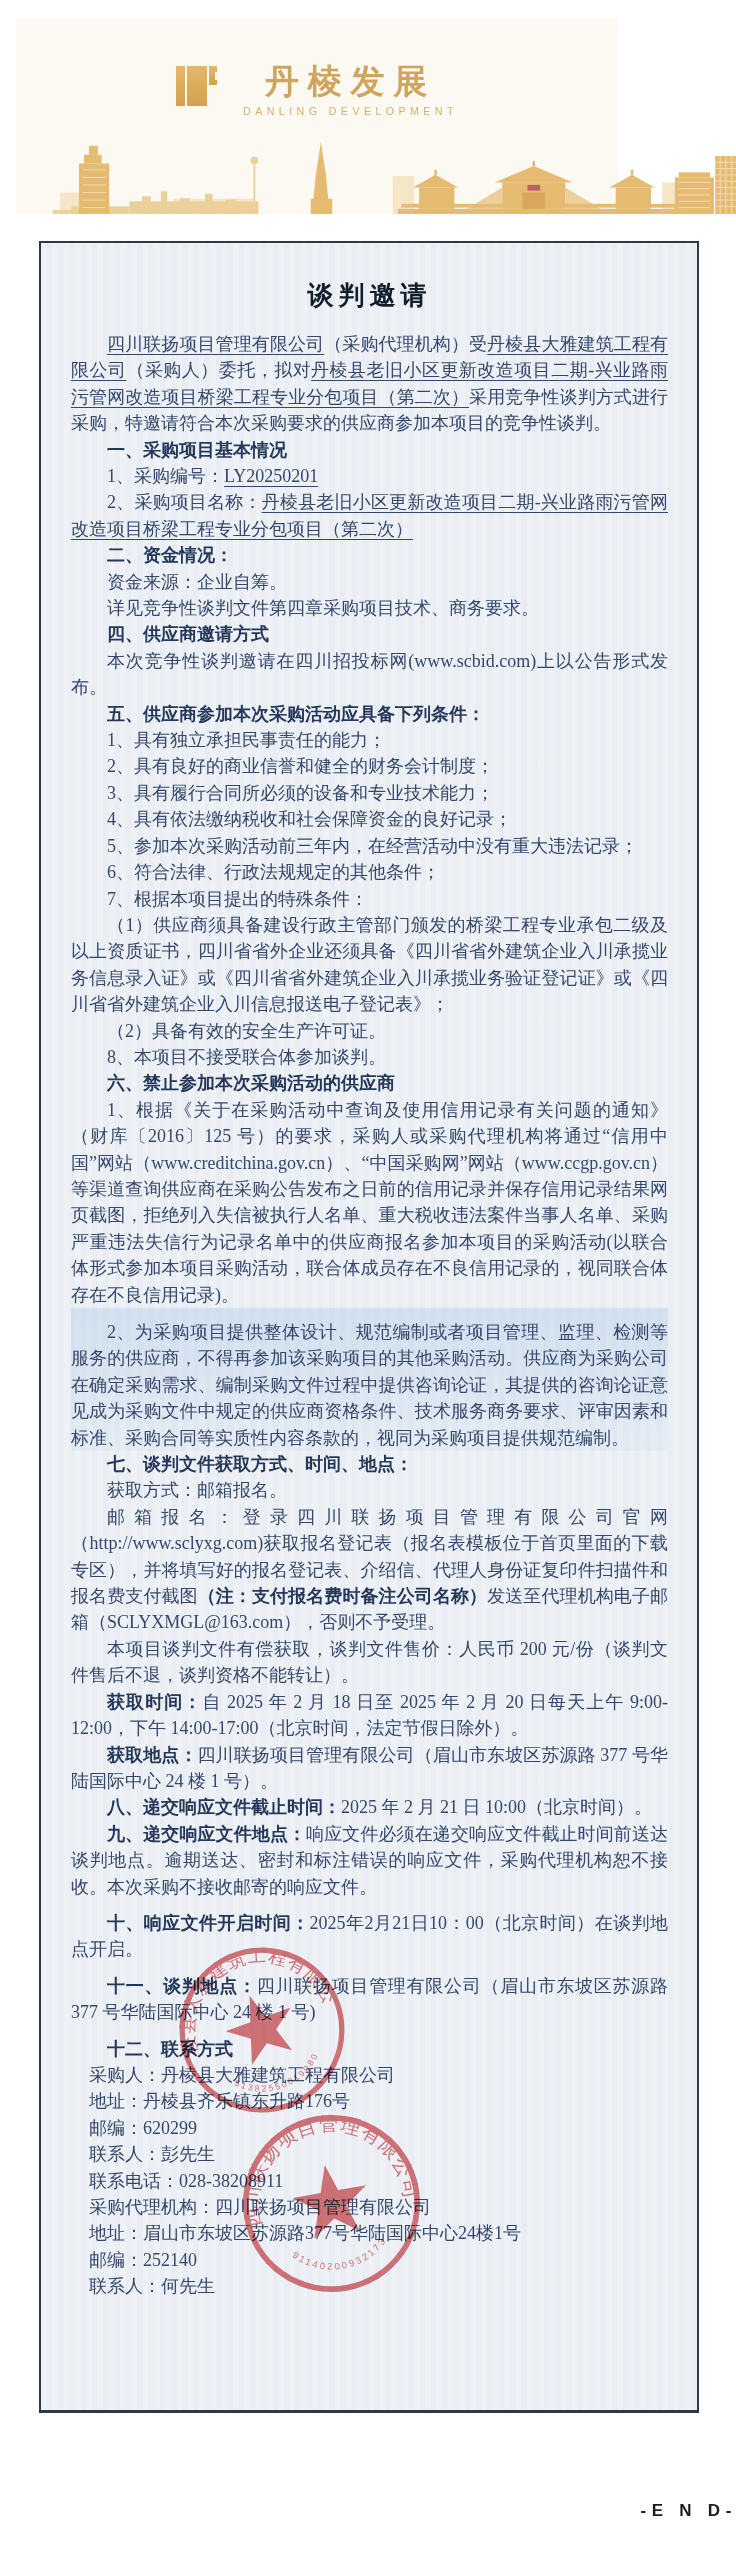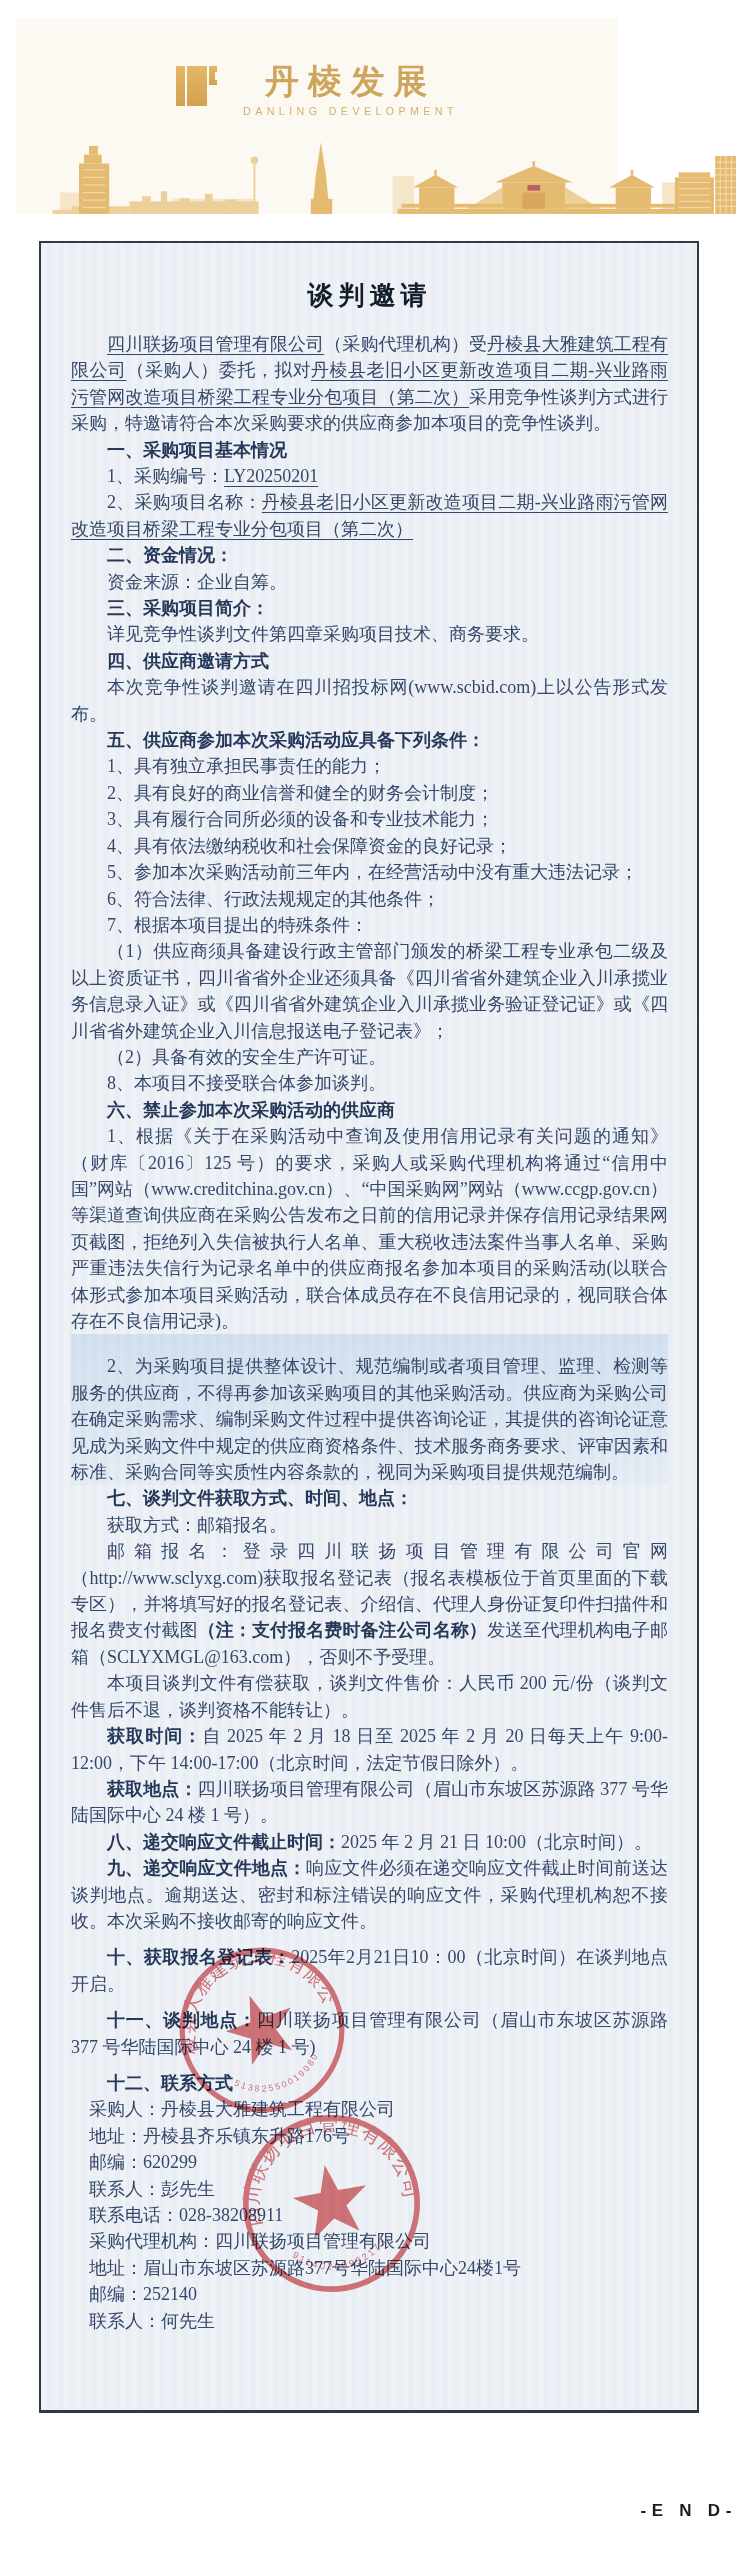--- a/index.html
+++ b/index.html
@@ -27,21 +27,21 @@
     border:2.5px solid #2c3a48;border-bottom-width:3.8px;
     padding:19px 29px 0 30px;overflow:hidden;
   }
   .doc-title{margin:16.4px 0 17.6px 0;text-align:center;font-size:26px;font-weight:bold;letter-spacing:5px;color:#141e2b;}
   .para{margin:0;font-size:18px;line-height:26.4px;color:#35476a;text-indent:2em;text-align:justify;}
   .para span.b{font-weight:bold;color:#26385a;}
   .para span.u{text-decoration:underline;text-underline-offset:4.4px;text-decoration-thickness:0.9px;}
   .para.h{font-weight:bold;color:#24365741;color:#243657;}
   .para.contact{text-indent:1em;}
   .para.gap{margin-top:10px;}
-  .para.tint{background:linear-gradient(180deg,rgba(148,184,224,.30),rgba(148,184,224,.08));padding-top:19px;}
+  .para.tint{background:linear-gradient(180deg,rgba(148,184,224,.30),rgba(148,184,224,.08));padding-top:11px;}
   
   .stamp{position:absolute;mix-blend-mode:multiply;opacity:.8;pointer-events:none;}
   .stamp-1{left:133px;top:1699px;}
   .stamp-2{left:196px;top:1866px;}
   
   .end-footer{position:absolute;left:0;top:2501px;width:737px;text-align:right;
     font-family:"Liberation Sans","DejaVu Sans",sans-serif;font-size:17px;font-weight:bold;
     letter-spacing:5.7px;color:#1c1c1c;}
 </style>
 </head>
@@ -116,21 +116,20 @@
 
 <div class="page">
   <h1 class="doc-title">谈判邀请</h1>
   <div id="doc-body">
       <p class="para "><span class="u">四川联扬项目管理有限公司</span><span>（采购代理机构）受</span><span class="u">丹棱县大雅建筑工程有限公司</span><span>（采购人）委托，拟对</span><span class="u">丹棱县老旧小区更新改造项目二期-兴业路雨污管网改造项目桥梁工程专业分包项目（第二次）</span><span>采用竞争性谈判方式进行采购，特邀请符合本次采购要求的供应商参加本项目的竞争性谈判。</span></p>
       <p class="para h"><span class="b">一、采购项目基本情况</span></p>
       <p class="para "><span>1、采购编号：</span><span class="u">LY20250201</span></p>
       <p class="para "><span>2、采购项目名称：</span><span class="u">丹棱县老旧小区更新改造项目二期-兴业路雨污管网改造项目桥梁工程专业分包项目（第二次）</span></p>
       <p class="para h"><span class="b">二、资金情况：</span></p>
       <p class="para "><span>资金来源：企业自筹。</span></p>
-      <p class="para h"><span class="b">三、采购项目简介：</span></p>
       <p class="para "><span>详见竞争性谈判文件第四章采购项目技术、商务要求。</span></p>
       <p class="para h"><span class="b">四、供应商邀请方式</span></p>
       <p class="para "><span>本次竞争性谈判邀请在四川招投标网(www.scbid.com)上以公告形式发布。</span></p>
       <p class="para h"><span class="b">五、供应商参加本次采购活动应具备下列条件：</span></p>
       <p class="para "><span>1、具有独立承担民事责任的能力；</span></p>
       <p class="para "><span>2、具有良好的商业信誉和健全的财务会计制度；</span></p>
       <p class="para "><span>3、具有履行合同所必须的设备和专业技术能力；</span></p>
       <p class="para "><span>4、具有依法缴纳税收和社会保障资金的良好记录；</span></p>
       <p class="para "><span>5、参加本次采购活动前三年内，在经营活动中没有重大违法记录；</span></p>
       <p class="para "><span>6、符合法律、行政法规规定的其他条件；</span></p>
@@ -142,21 +141,21 @@
       <p class="para "><span>1、根据《关于在采购活动中查询及使用信用记录有关问题的通知》（财库〔2016〕125 号）的要求，采购人或采购代理机构将通过“信用中国”网站（www.creditchina.gov.cn）、“中国采购网”网站（www.ccgp.gov.cn）等渠道查询供应商在采购公告发布之日前的信用记录并保存信用记录结果网页截图，拒绝列入失信被执行人名单、重大税收违法案件当事人名单、采购严重违法失信行为记录名单中的供应商报名参加本项目的采购活动(以联合体形式参加本项目采购活动，联合体成员存在不良信用记录的，视同联合体存在不良信用记录)。</span></p>
       <p class="para tint"><span>2、为采购项目提供整体设计、规范编制或者项目管理、监理、检测等服务的供应商，不得再参加该采购项目的其他采购活动。供应商为采购公司在确定采购需求、编制采购文件过程中提供咨询论证，其提供的咨询论证意见成为采购文件中规定的供应商资格条件、技术服务商务要求、评审因素和标准、采购合同等实质性内容条款的，视同为采购项目提供规范编制。</span></p>
       <p class="para h"><span class="b">七、谈判文件获取方式、时间、地点：</span></p>
       <p class="para "><span>获取方式：邮箱报名。</span></p>
       <p class="para "><span>邮箱报名：登录四川联扬项目管理有限公司官网（http://www.sclyxg.com)获取报名登记表（报名表模板位于首页里面的下载专区），并将填写好的报名登记表、介绍信、代理人身份证复印件扫描件和报名费支付截图</span><span class="b">（注：支付报名费时备注公司名称）</span><span>发送至代理机构电子邮箱（SCLYXMGL@163.com），否则不予受理。</span></p>
       <p class="para "><span>本项目谈判文件有偿获取，谈判文件售价：人民币 200 元/份（谈判文件售后不退，谈判资格不能转让）。</span></p>
       <p class="para "><span class="b">获取时间：</span><span>自 2025 年 2 月 18 日至 2025 年 2 月 20 日每天上午 9:00-12:00，下午 14:00-17:00（北京时间，法定节假日除外）。</span></p>
       <p class="para "><span class="b">获取地点：</span><span>四川联扬项目管理有限公司（眉山市东坡区苏源路 377 号华陆国际中心 24 楼 1 号）。</span></p>
       <p class="para "><span class="b">八、递交响应文件截止时间：</span><span>2025 年 2 月 21 日 10:00（北京时间）。</span></p>
       <p class="para "><span class="b">九、递交响应文件地点：</span><span>响应文件必须在递交响应文件截止时间前送达谈判地点。逾期送达、密封和标注错误的响应文件，采购代理机构恕不接收。本次采购不接收邮寄的响应文件。</span></p>
-      <p class="para gap"><span class="b">十、获取报名登记表：</span><span>2025年2月21日10：00（北京时间）在谈判地点开启。</span></p>
+      <p class="para gap"><span class="b">十、响应文件开启时间：</span><span>2025年2月21日10：00（北京时间）在谈判地点开启。</span></p>
       <p class="para gap"><span class="b">十一、谈判地点：</span><span>四川联扬项目管理有限公司（眉山市东坡区苏源路 377 号华陆国际中心 24 楼 1 号)</span></p>
       <p class="para h gap"><span class="b">十二、联系方式</span></p>
       <p class="para contact"><span>采购人：丹棱县大雅建筑工程有限公司</span></p>
       <p class="para contact"><span>地址：丹棱县齐乐镇东升路176号</span></p>
       <p class="para contact"><span>邮编：620299</span></p>
       <p class="para contact"><span>联系人：彭先生</span></p>
       <p class="para contact"><span>联系电话：028-38208911</span></p>
       <p class="para contact"><span>采购代理机构：四川联扬项目管理有限公司</span></p>
       <p class="para contact"><span>地址：眉山市东坡区苏源路377号华陆国际中心24楼1号</span></p>
       <p class="para contact"><span>邮编：252140</span></p>

